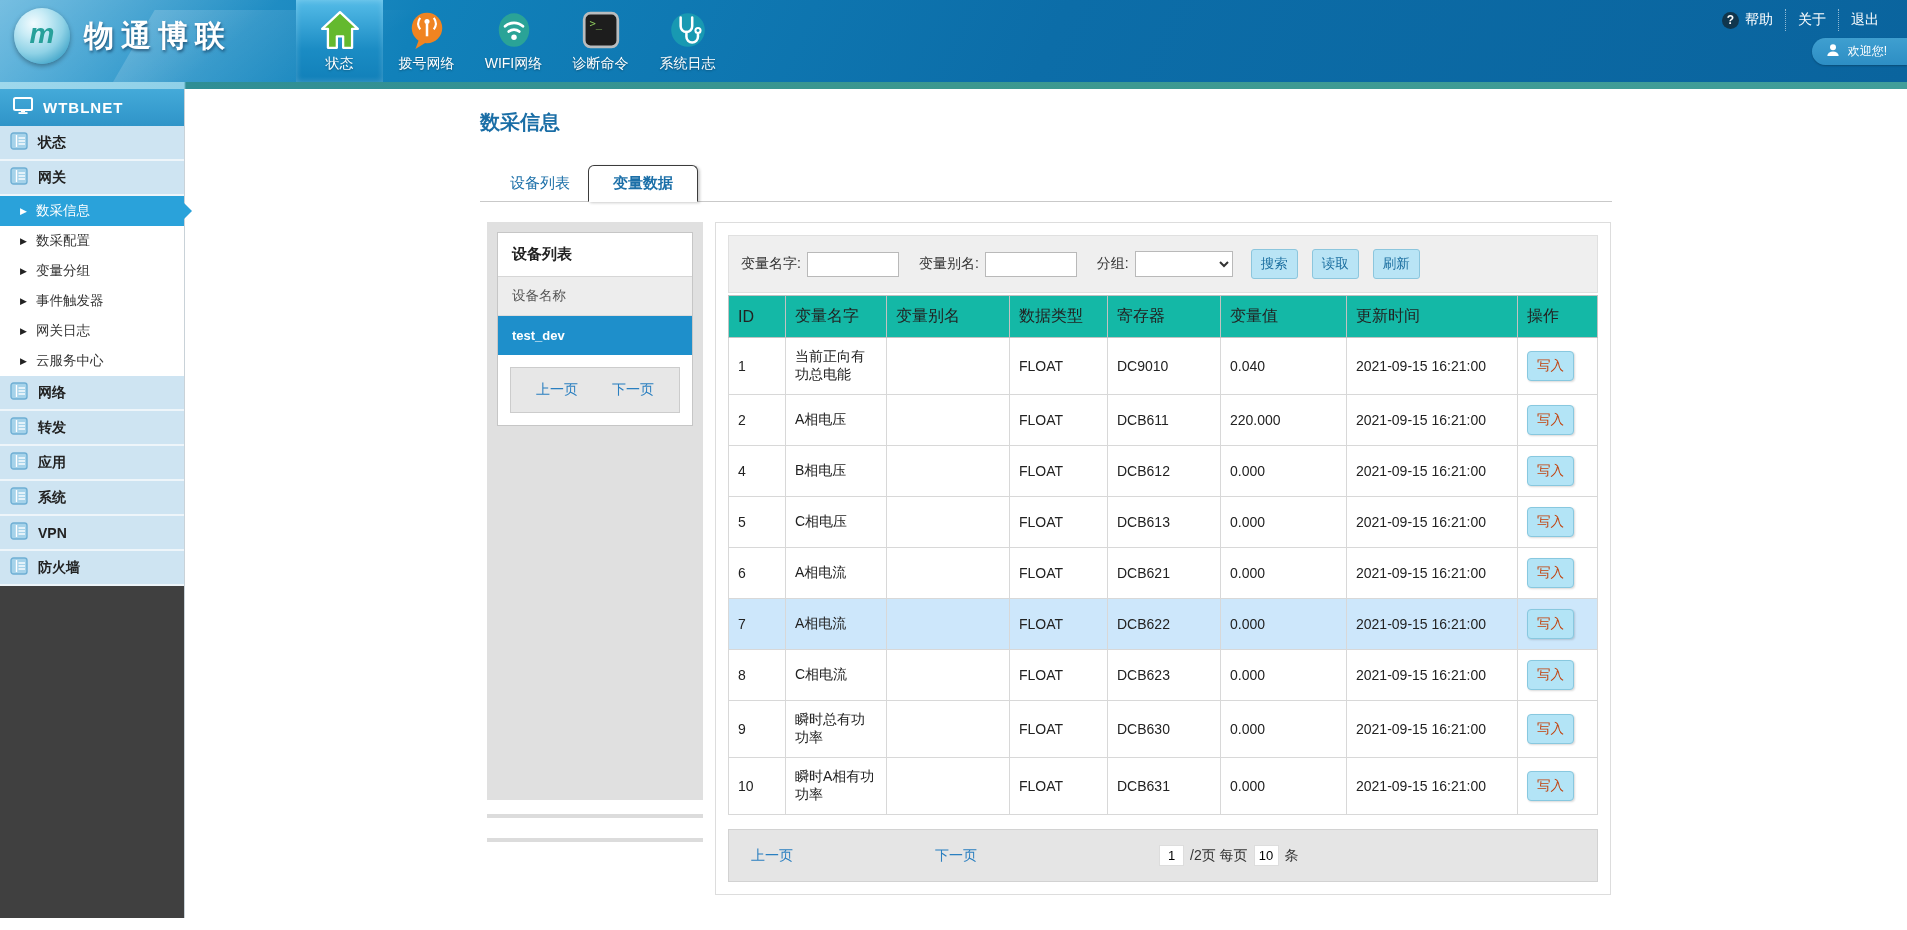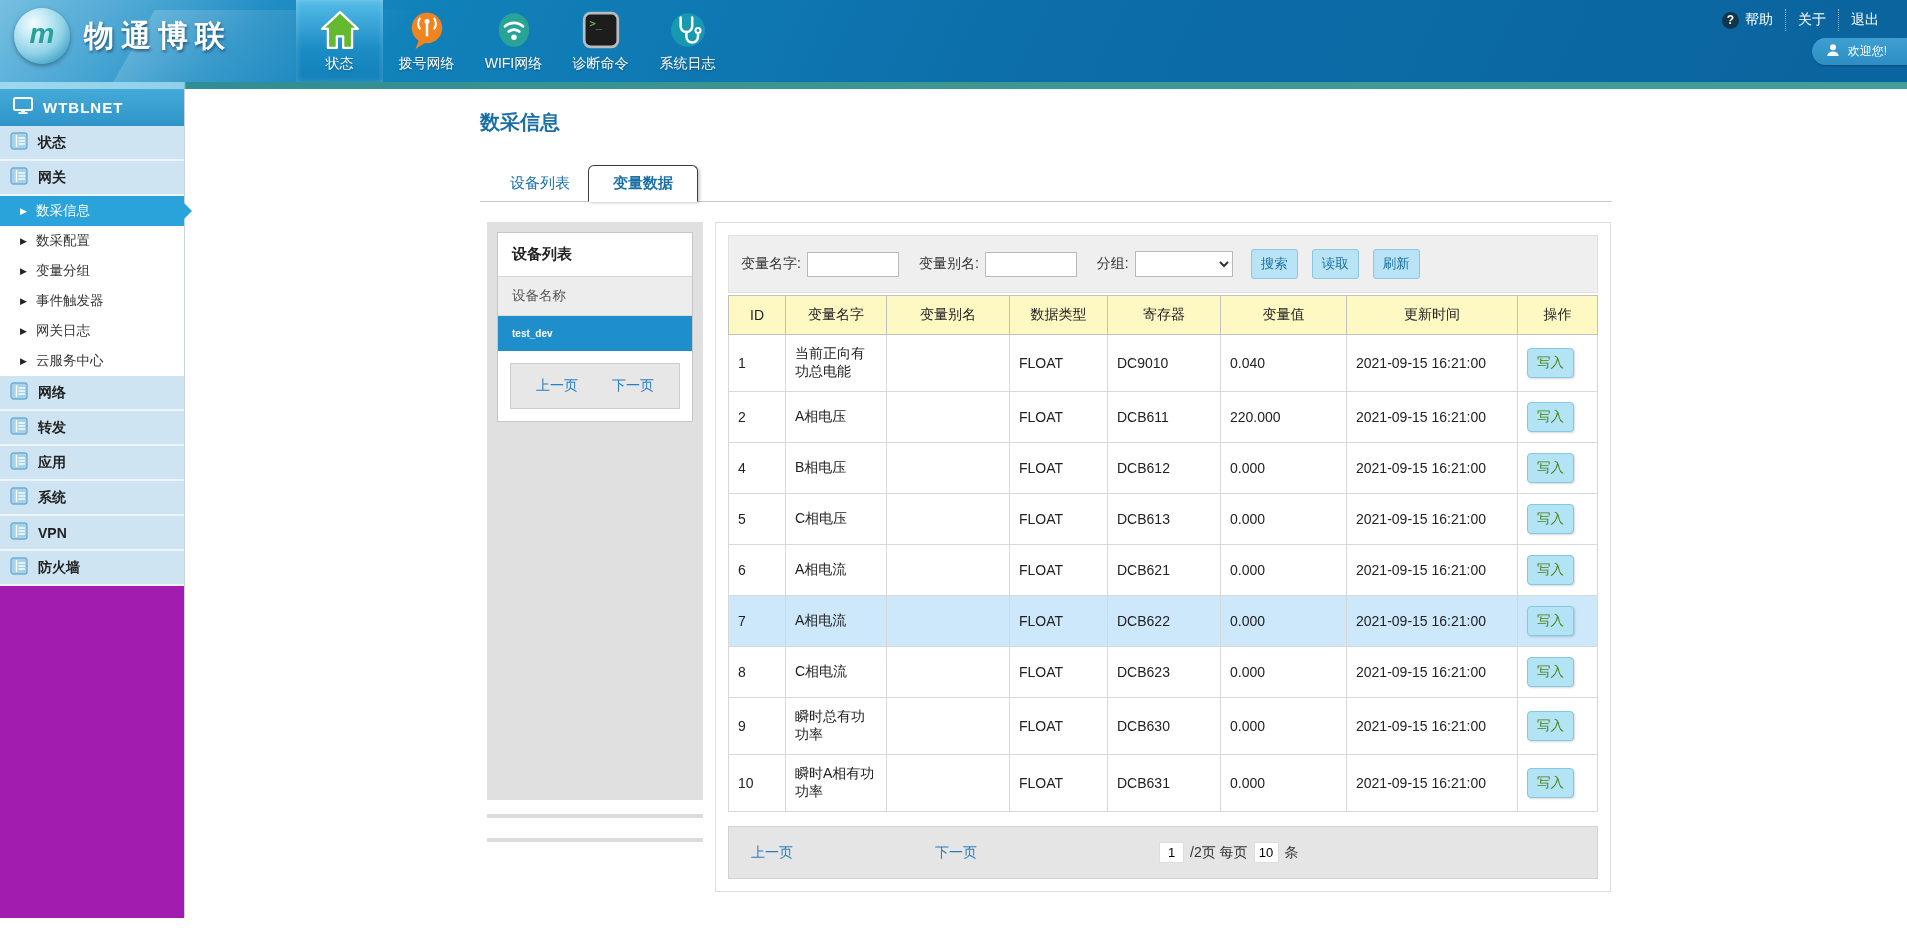--- a/index.html
+++ b/index.html
@@ -37,21 +37,21 @@
   .help-ico { width:17px; height:17px; border-radius:50%; background:#10364d; color:#fff;
     font-size:12px; font-weight:bold; display:inline-flex; align-items:center; justify-content:center; }
   .welcome-badge { position:absolute; right:0; top:38px; height:27px; padding:0 20px 0 14px;
     background:linear-gradient(#3f9fd0,#2d8ec4); border-radius:14px 0 0 14px; display:flex;
     align-items:center; gap:8px; color:#fff; font-size:12px; z-index:4; box-shadow:0 1px 2px rgba(0,0,0,.25); }
 
   .accent-strip { position:absolute; top:82px; left:0; right:0; height:7px;
     background:linear-gradient(90deg,#9ed8ec 0px,#8fd0e8 184px,#2f8e95 186px,#3c988f 50%,#419e9a 100%); }
 
   
-  .sidebar { position:absolute; top:89px; left:0; width:185px; bottom:12px; background:#a21caf;
+  .sidebar { position:absolute; top:89px; left:0; width:185px; bottom:12px; background:#404040;
     border-right:1px solid #c9d2d8; }
   .sb-title { height:37px; background:linear-gradient(#44aad9,#2f94c8); display:flex; align-items:center;
     gap:10px; padding-left:13px; color:#fff; font-weight:bold; font-size:15px; letter-spacing:1px; }
   .sb-top { height:35px; display:flex; align-items:center; gap:10px; padding-left:10px;
     background:#cee4f2; border-bottom:2px solid #eef5fa; font-weight:bold; font-size:14px; color:#222; cursor:pointer; }
   .sb-sub { height:30px; display:flex; align-items:center; gap:9px; padding-left:20px; background:#fff;
     font-size:13.5px; color:#333; cursor:pointer; position:relative; }
   .sb-arrow { font-size:9px; color:#222; line-height:1; }
   .sb-sub.active { background:#2aa2da; color:#fff; }
   .sb-sub.active .sb-arrow { color:#fff; }
@@ -70,47 +70,47 @@
     border-radius:6px 6px 0 0; margin-bottom:-1px; font-weight:bold; padding:8px 24px;
     box-shadow:2px 1px 3px rgba(0,0,0,.2); }
 
   .content-row { display:flex; gap:12px; margin-top:20px; padding-left:7px; align-items:flex-start; }
 
   .left-col { width:216px; flex:none; }
   .left-panel { background:#e0e0e0; padding:10px; height:578px; }
   .device-card { background:#fff; border:1px solid #c6c6c6; }
   .dc-header { padding:12px 14px; font-weight:bold; font-size:15px; color:#222; border-bottom:1px solid #d6d6d6; }
   .dc-colhead { padding:10px 14px; background:#ededed; font-size:13.5px; color:#555; border-bottom:1px solid #ddd; }
-  .device-row { padding:12px 14px; font-weight:bold; font-size:10px; color:#333; cursor:pointer; }
+  .device-row { padding:12px 14px; font-weight:bold; font-size:13px; color:#333; cursor:pointer; }
   .device-row.selected { background:#1e8fcb; color:#fff; }
   .dc-pager { margin:12px; border:1px solid #ccc; background:#e7e7e7; padding:13px 8px;
     display:flex; justify-content:space-around; }
   .dc-pager .pg-link { font-size:14px; }
   .gray-bar { height:4px; background:#dcdcdc; margin-top:14px; }
   .gray-bar + .gray-bar { margin-top:20px; }
 
   .right-panel { width:896px; flex:none; background:#fff; border:1px solid #ddd; padding:12px; }
   .filter-bar { background:#efefef; border:1px solid #e0e0e0; padding:13px 12px; display:flex;
     align-items:center; font-size:14px; color:#333; }
   .filter-bar label { margin-right:6px; white-space:nowrap; }
   .filter-bar .gap { margin-left:20px; }
   .f-input { width:92px; height:25px; border:1px solid #b9b9b9; background:#fff; padding:0 5px; font-size:13px; }
   .f-select { width:98px; height:26px; border:1px solid #b9b9b9; background:#fff; font-size:13px; color:#333; }
   .f-btn { margin-left:14px; padding:5px 9px; background:#b9e4f5; border:1px solid #8cc6dd;
     border-radius:3px; color:#1c6fa0; font-size:13.5px; cursor:pointer; font-family:inherit; }
   .f-btn:first-of-type { margin-left:18px; }
 
   table.vars { width:100%; table-layout:fixed; border-collapse:collapse; margin-top:2px; }
-  table.vars th { background:#fef9c3; border:1px solid #c2c2c2; border-left:1px solid #fafafa;
-    padding:10px 9px; font-size:14px; font-weight:normal; color:#222; text-align:center; }
+  table.vars th { background:#14b8a6; border:1px solid #c2c2c2; border-left:1px solid #fafafa;
+    padding:10px 9px; font-size:16px; font-weight:normal; color:#222; text-align:left; }
   table.vars th:first-child { border-left:1px solid #c2c2c2; }
   table.vars td { border:1px solid #d8d8d8; padding:10px 9px; font-size:14px; color:#222;
     background:#fff; word-break:break-all; }
   tr.hl td { background:#cde7fb; }
-  .write-btn { background:#b3e4f6; border:1px solid #88c8df; border-radius:4px; color:#4d7c0f;
+  .write-btn { background:#b3e4f6; border:1px solid #88c8df; border-radius:4px; color:#c2410c;
     font-size:13.5px; padding:5px 9px; cursor:pointer; font-family:inherit; box-shadow:1px 1px 2px rgba(0,0,0,.15);text-align:right; }
 
   .pager-strip { margin-top:14px; background:#e5e5e5; border:1px solid #d2d2d2; padding:15px 22px;
     display:flex; align-items:center; font-size:14px; color:#333; }
   .pg-link { color:#2a7fc0; text-decoration:none; font-size:14px; cursor:pointer; }
   .pager-strip .next { margin-left:142px; }
   .pager-strip .pg-group { margin-left:182px; display:flex; align-items:center; gap:6px; }
   .pg-input { width:25px; height:21px; border:1px solid #ddd; background:#fff; text-align:center; font-size:13px; }
 </style>
 </head>

